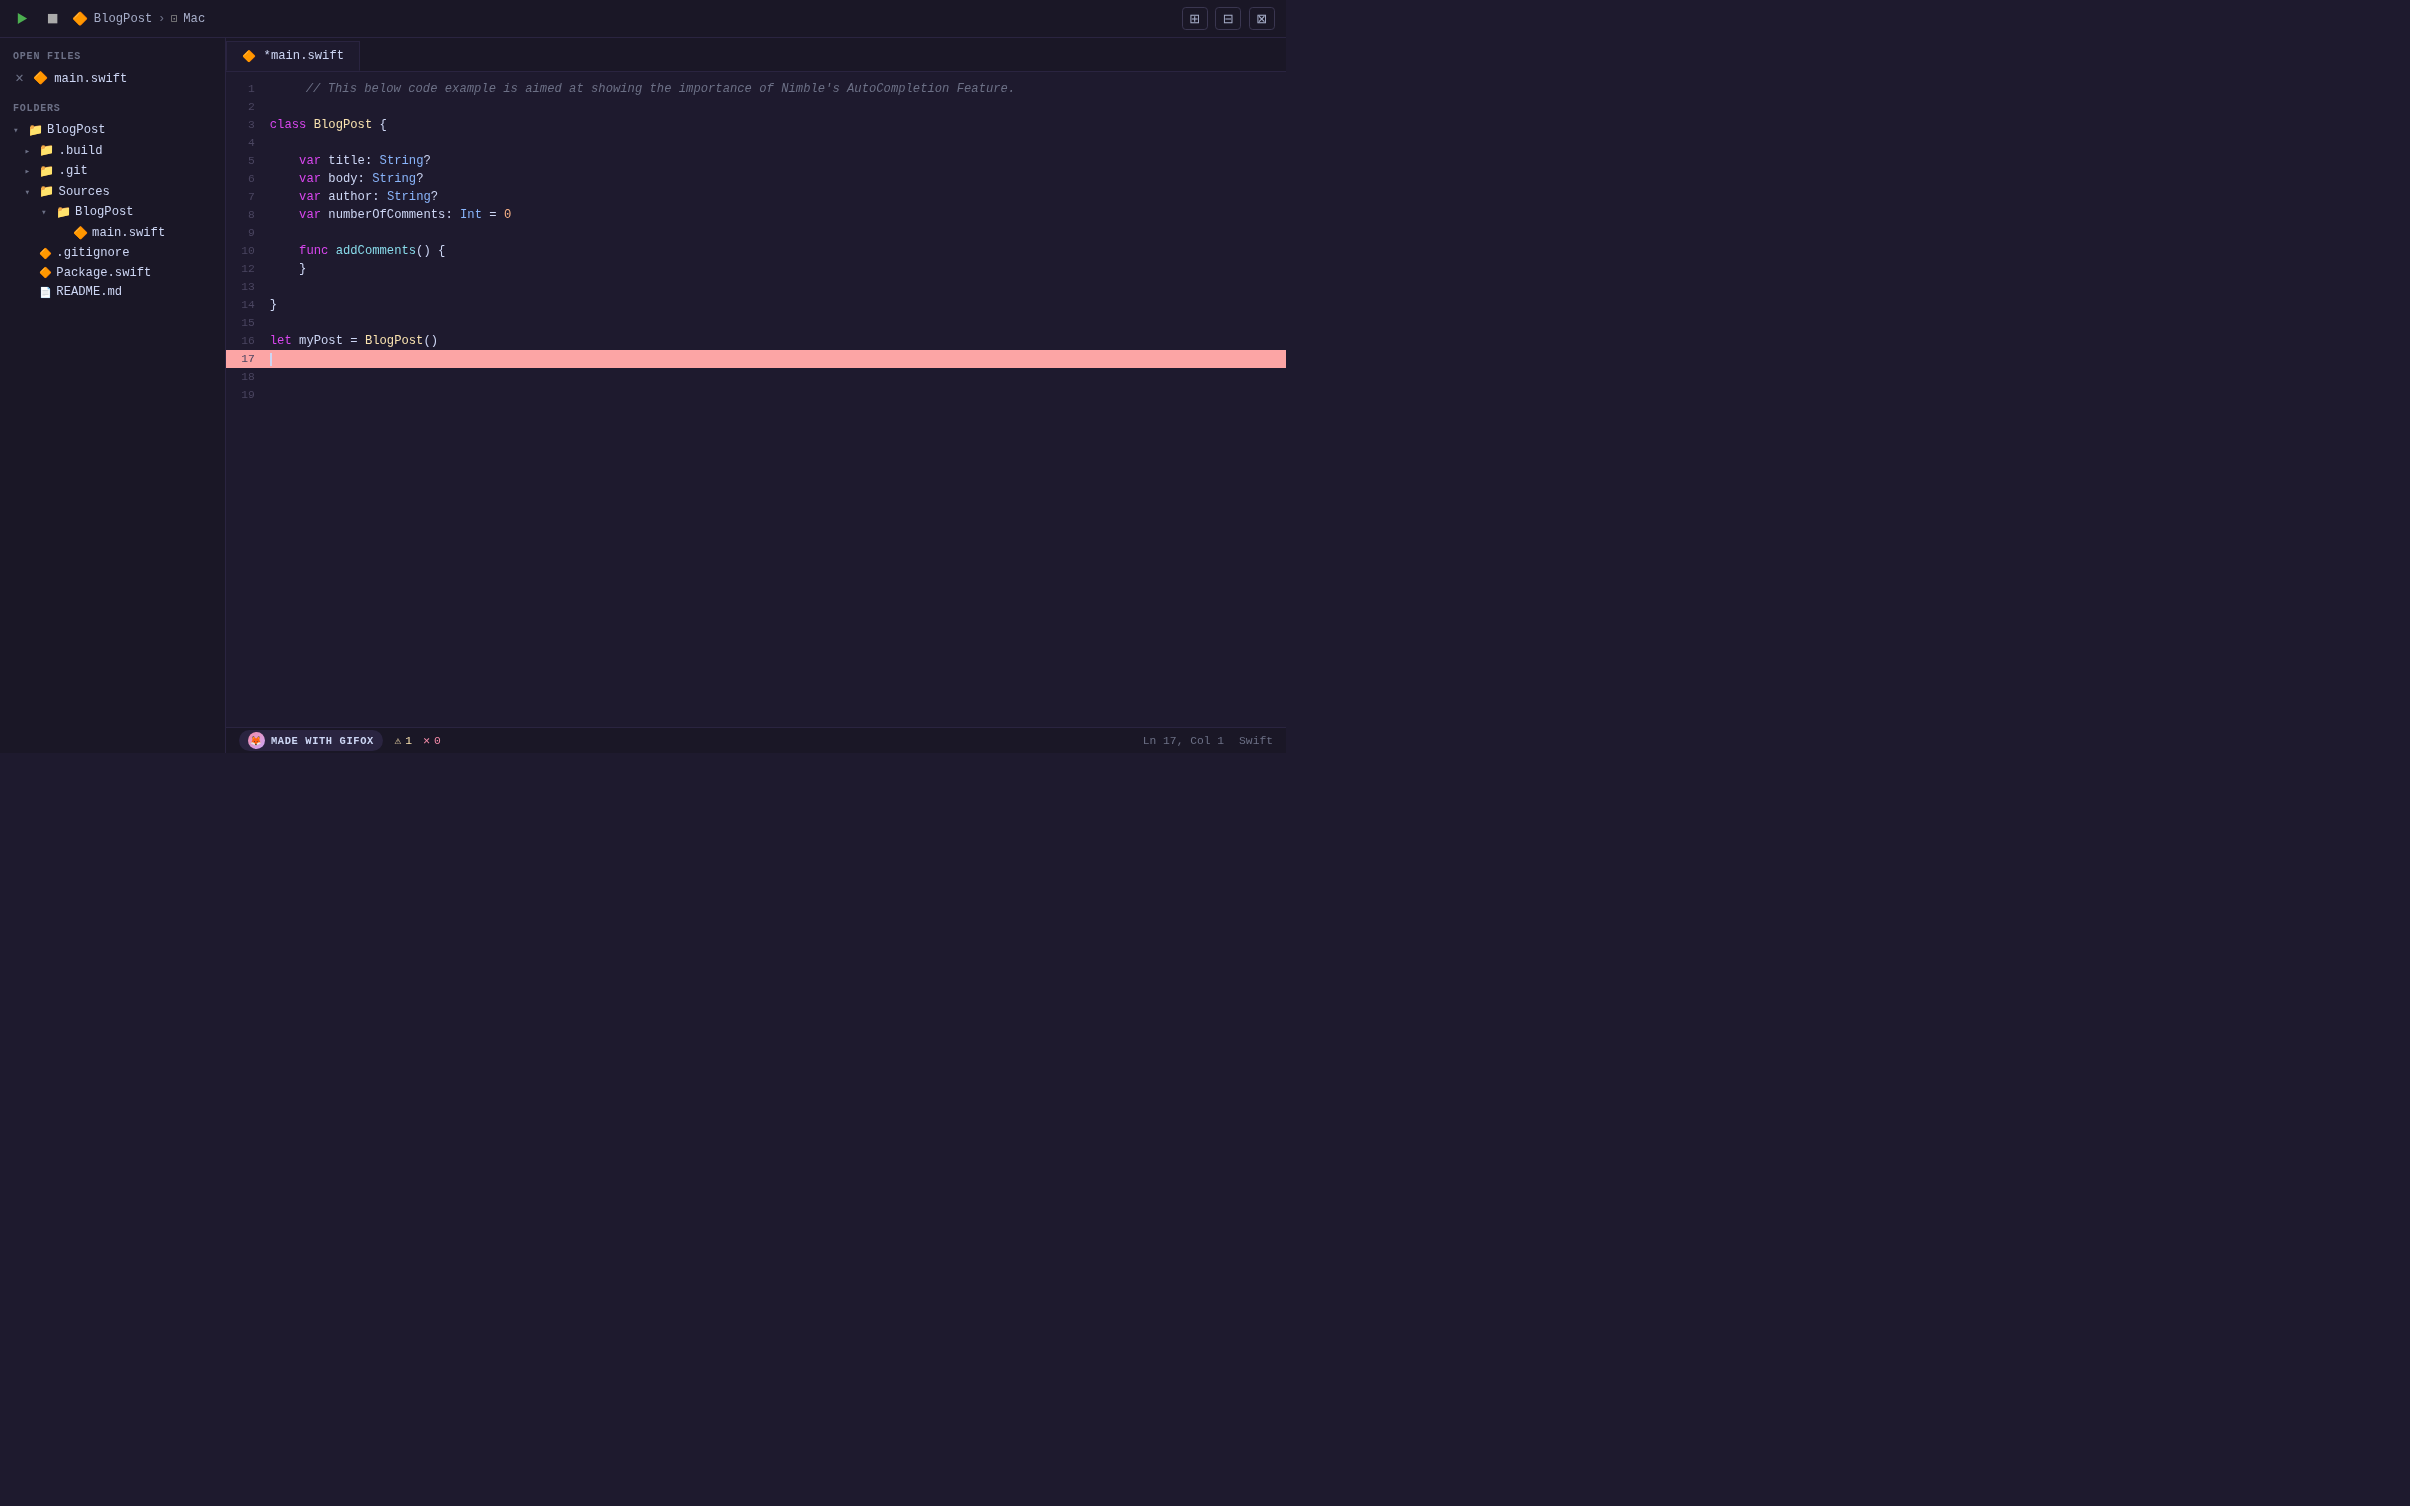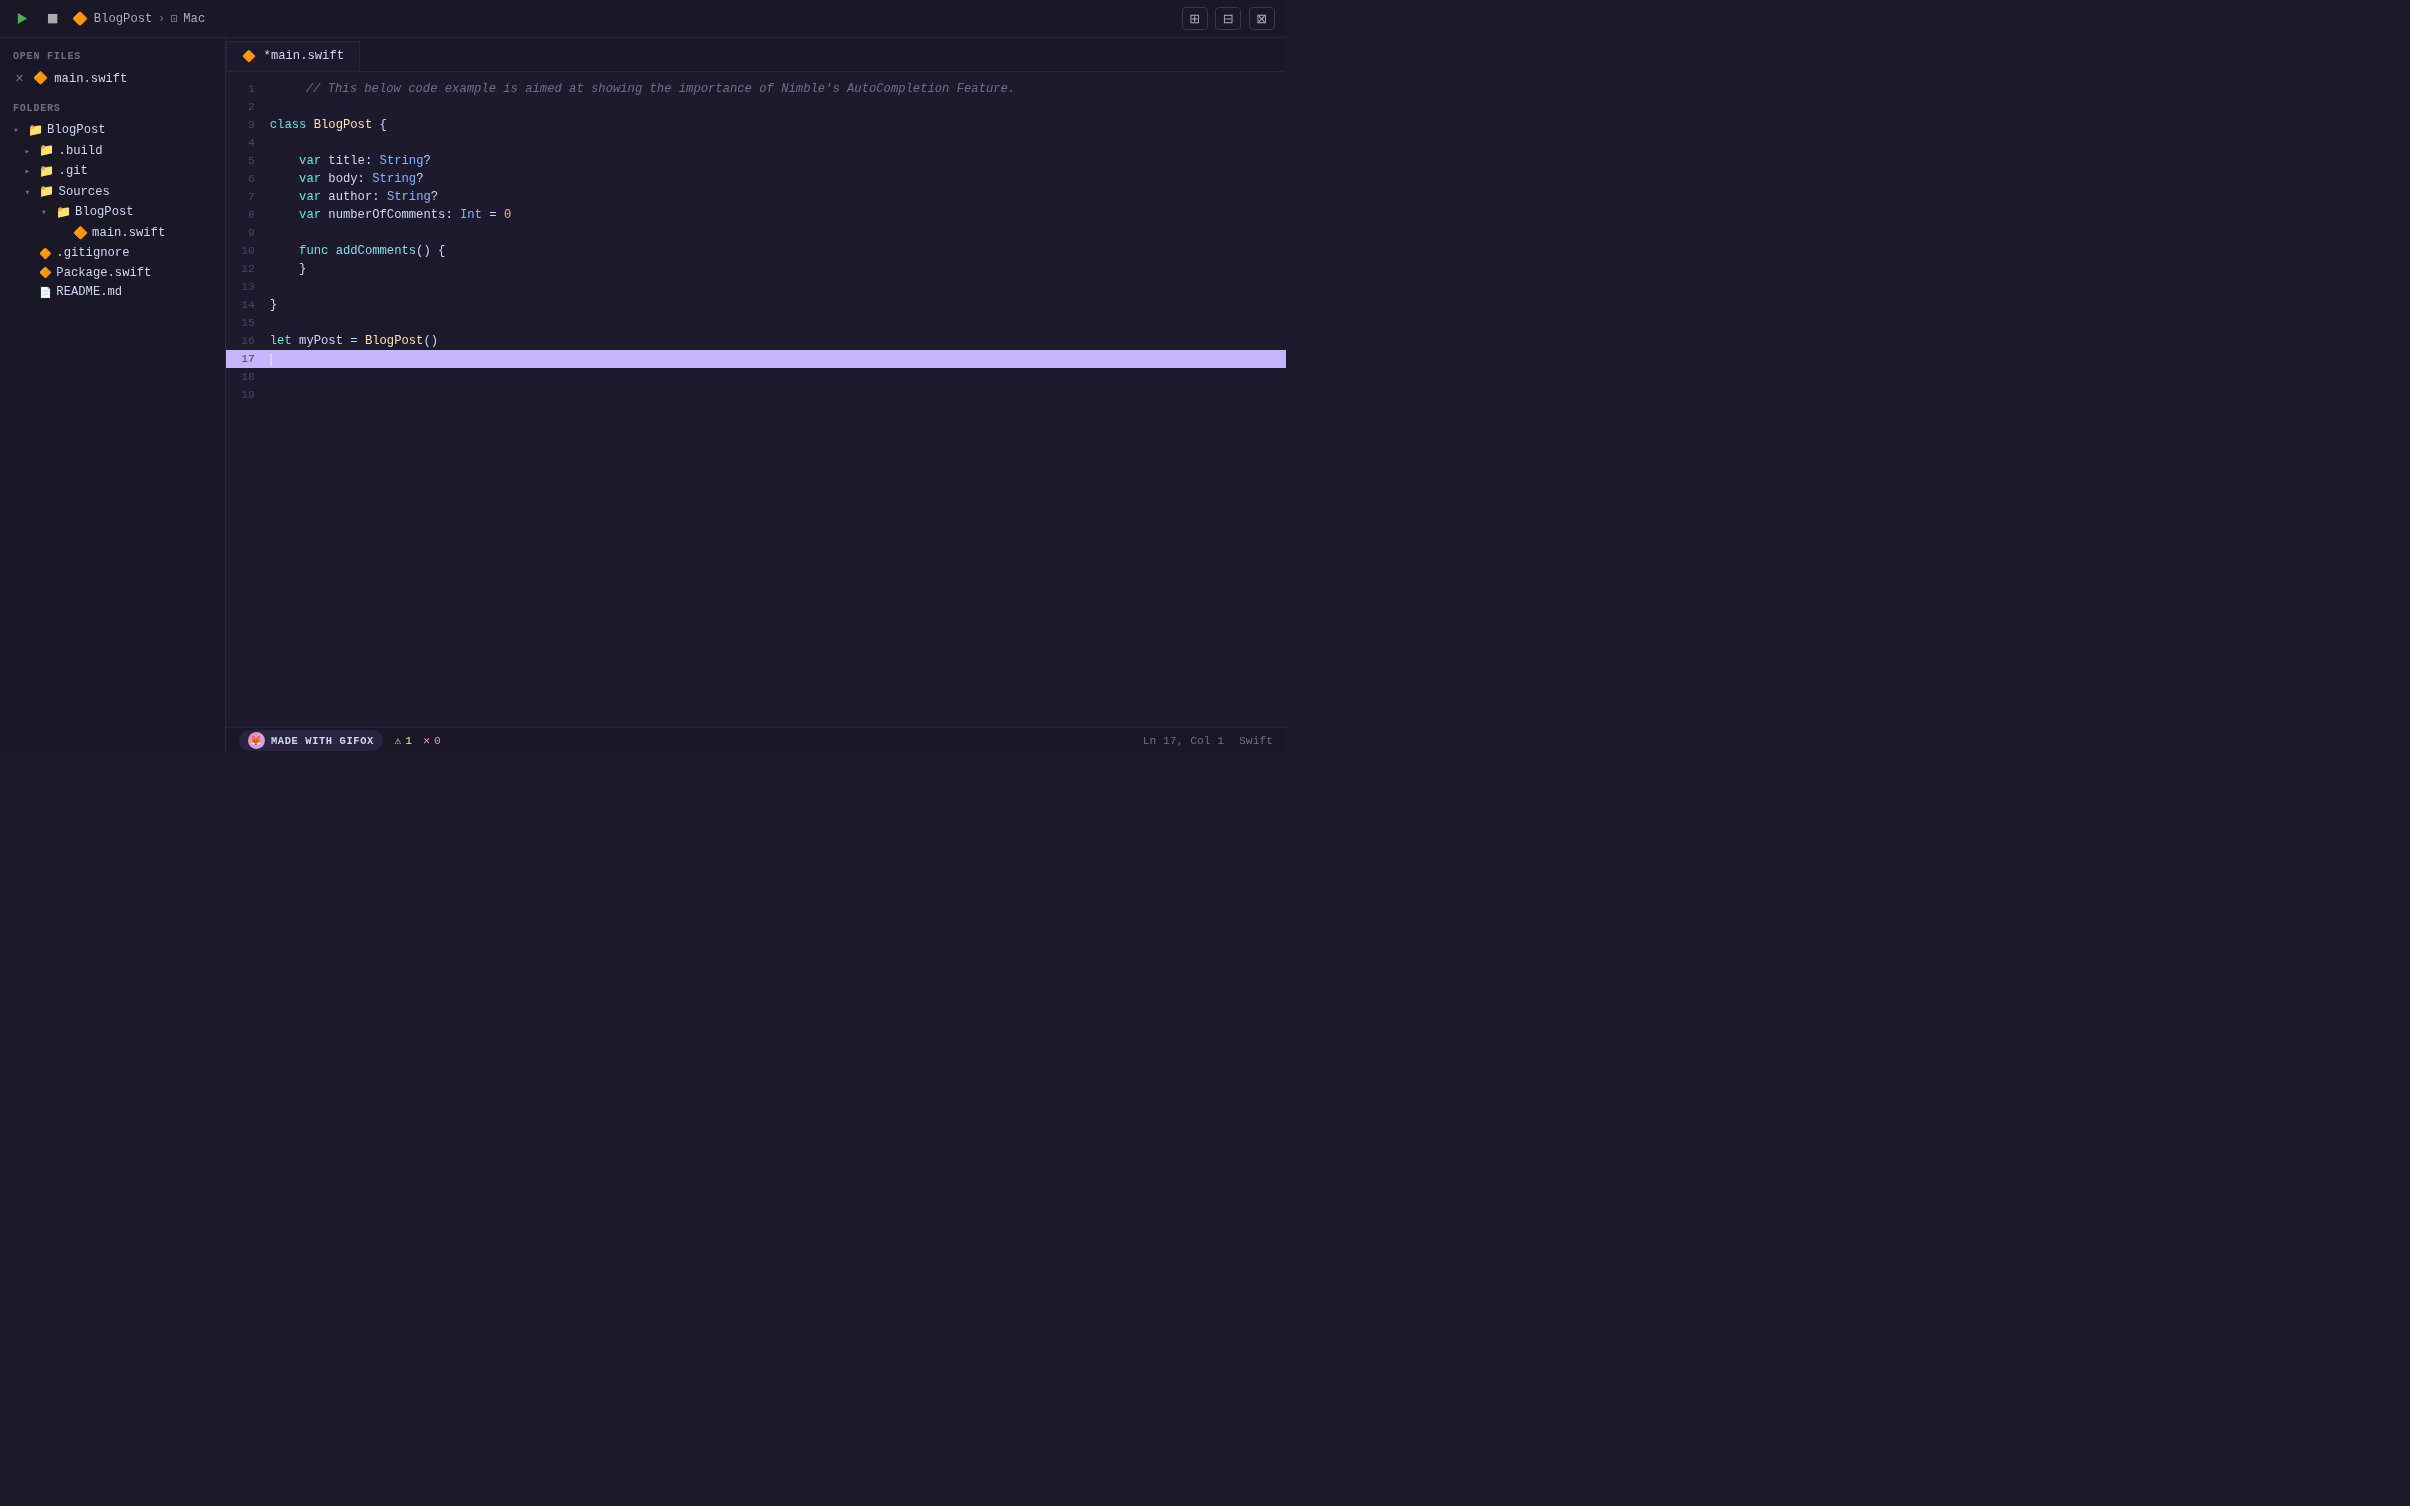--- a/index.html
+++ b/index.html
@@ -191,39 +191,39 @@
       padding: 7.5px 0;
       position: relative;
     }
     .code-line {
       display: flex;
       align-items: flex-start;
       min-height: 18px;
       line-height: 18px;
     }
     .code-line.active-line {
-      background: #c4b5fd;
+      background: #fca5a5;
     }
     .line-number {
       width: 40px;
       text-align: right;
       padding-right: 11.3px;
       color: #4a4560;
       flex-shrink: 0;
       font-size: 11.3px;
       user-select: none;
     }
     .code-content {
       flex: 1;
       padding-left: 3.8px;
       white-space: pre;
       font-size: 12.2px;
     }
     
-    .kw { color: #5eead4; } 
+    .kw { color: #d946ef; } 
     .type { color: #89b4fa; } 
     .num { color: #fab387; } 
     .func-name { color: #89dceb; } 
     .comment { color: #6c7086; font-style: italic; margin-left: 36px; }
     .var-name { color: #cdd6f4; }
     .class-name { color: #f9e2af; }
     .cursor {
       display: inline-block;
       width: 1.9px;
       height: 13px;

